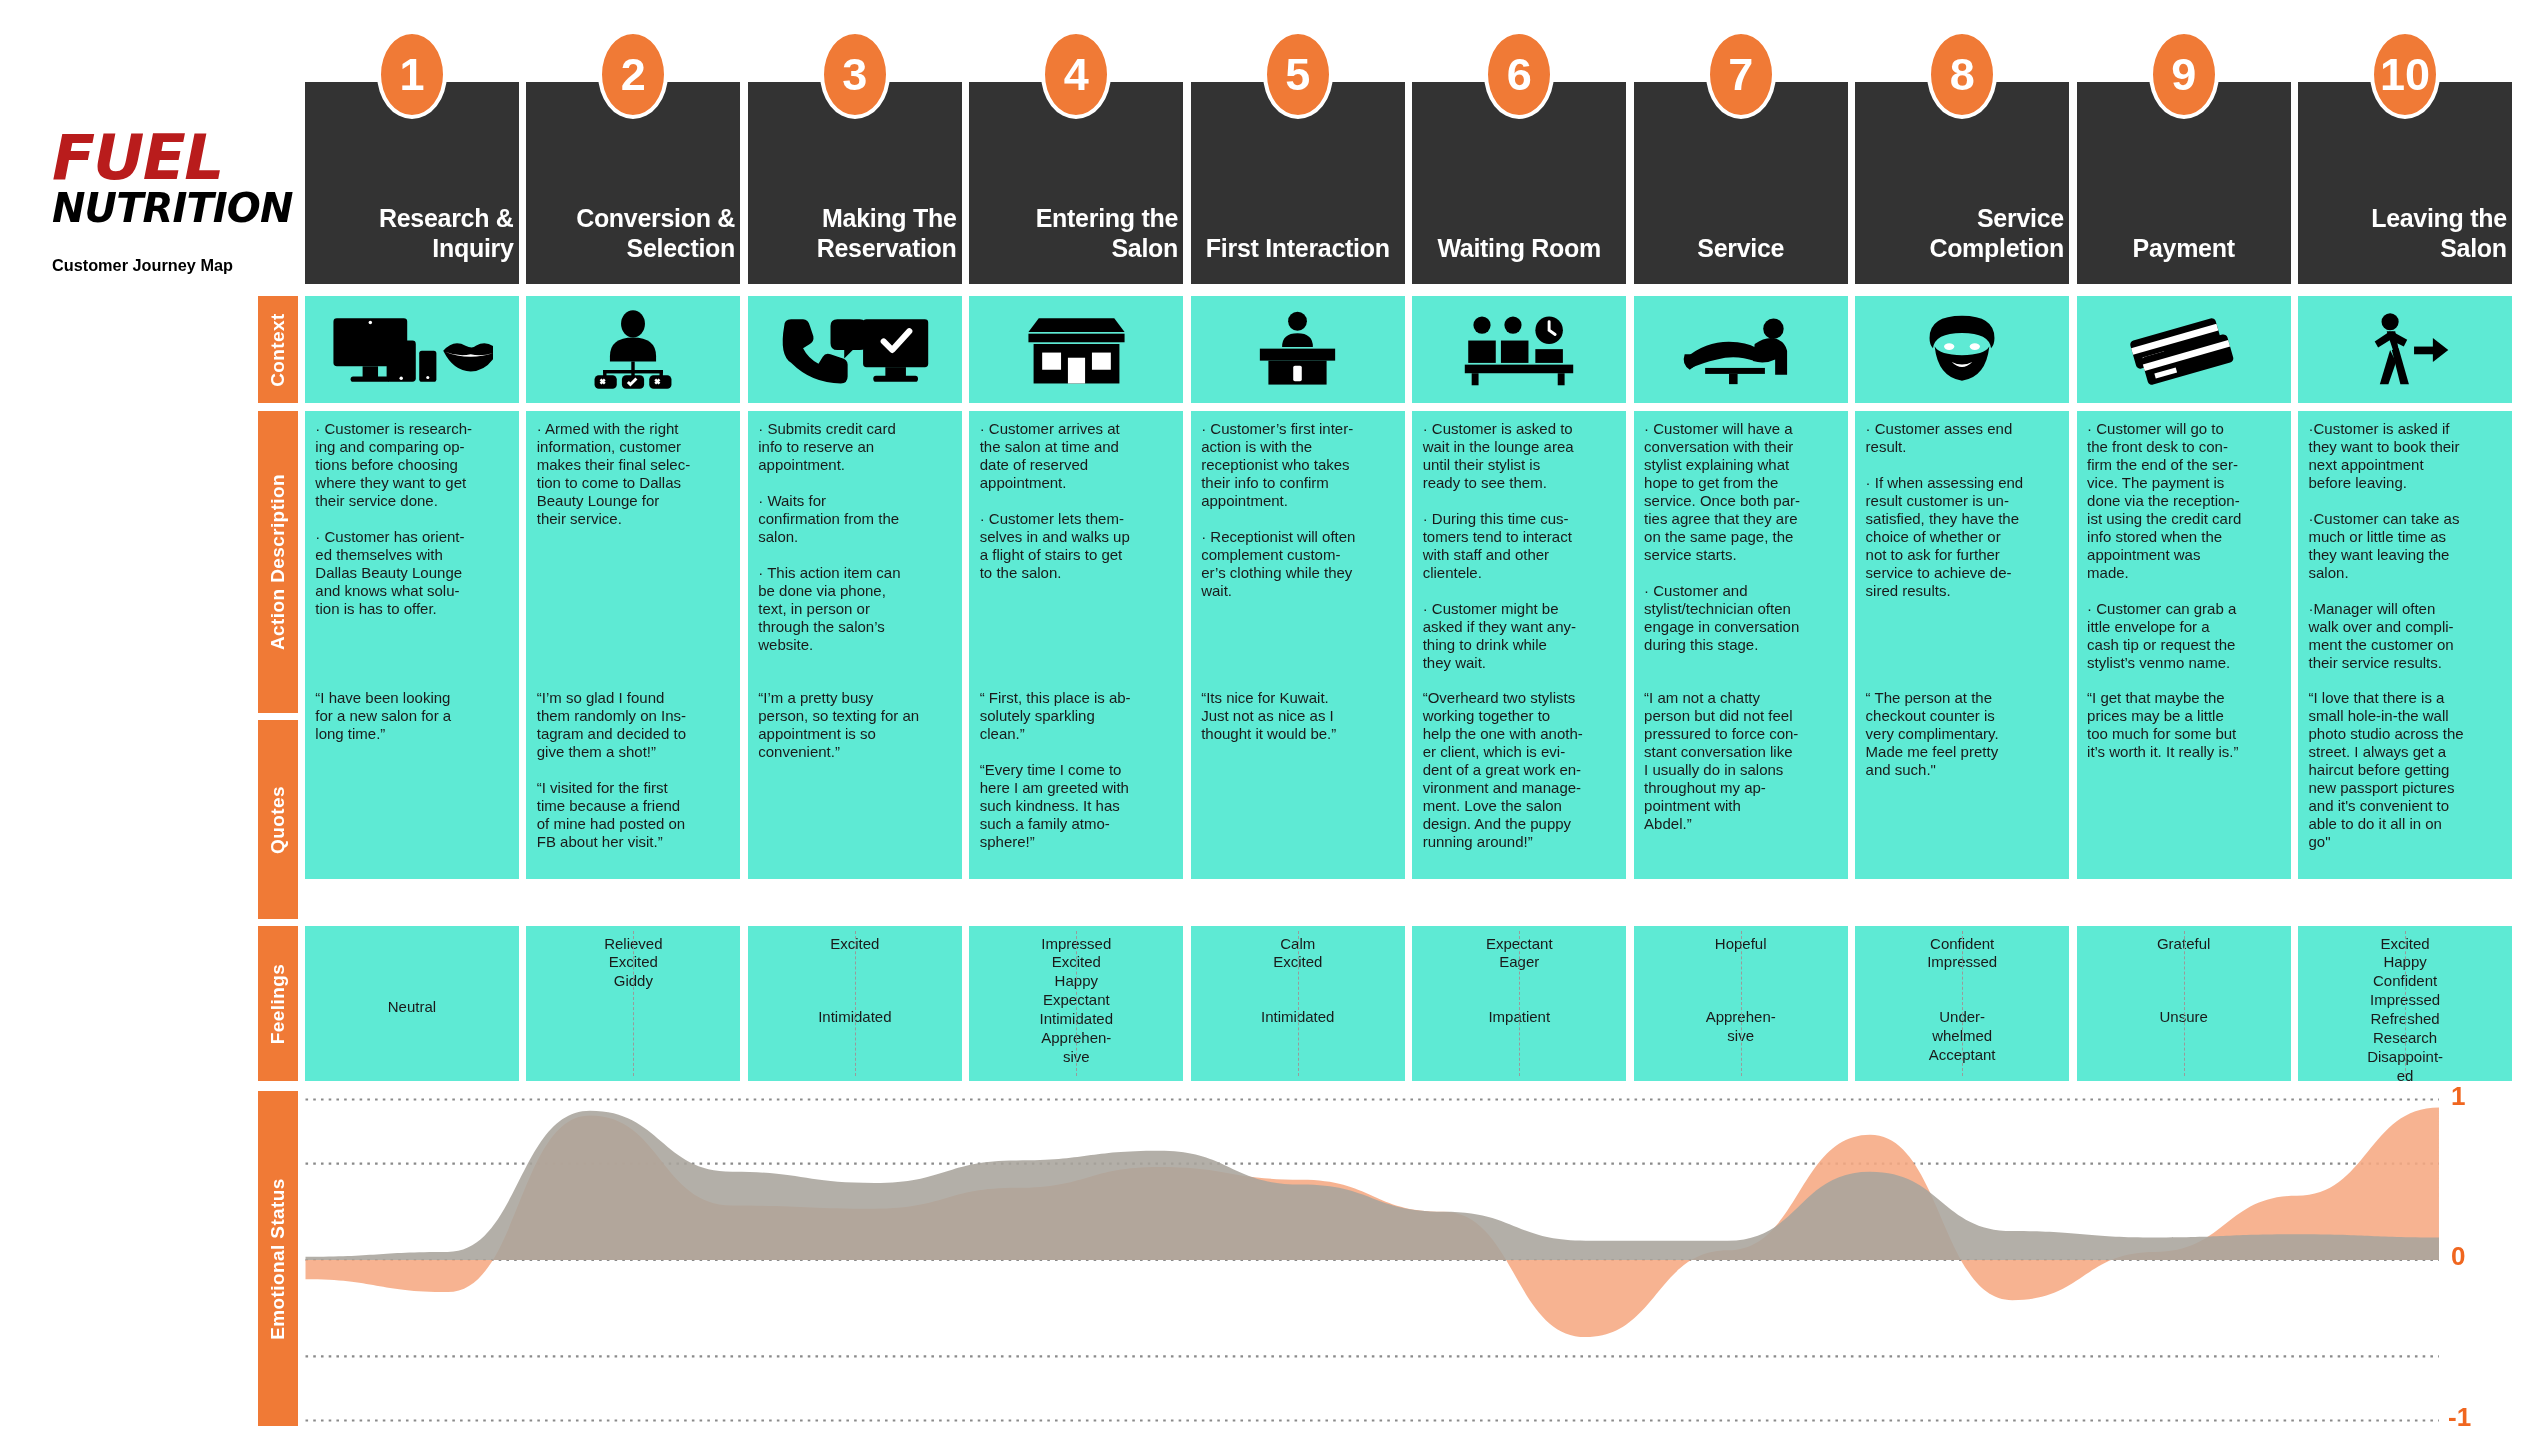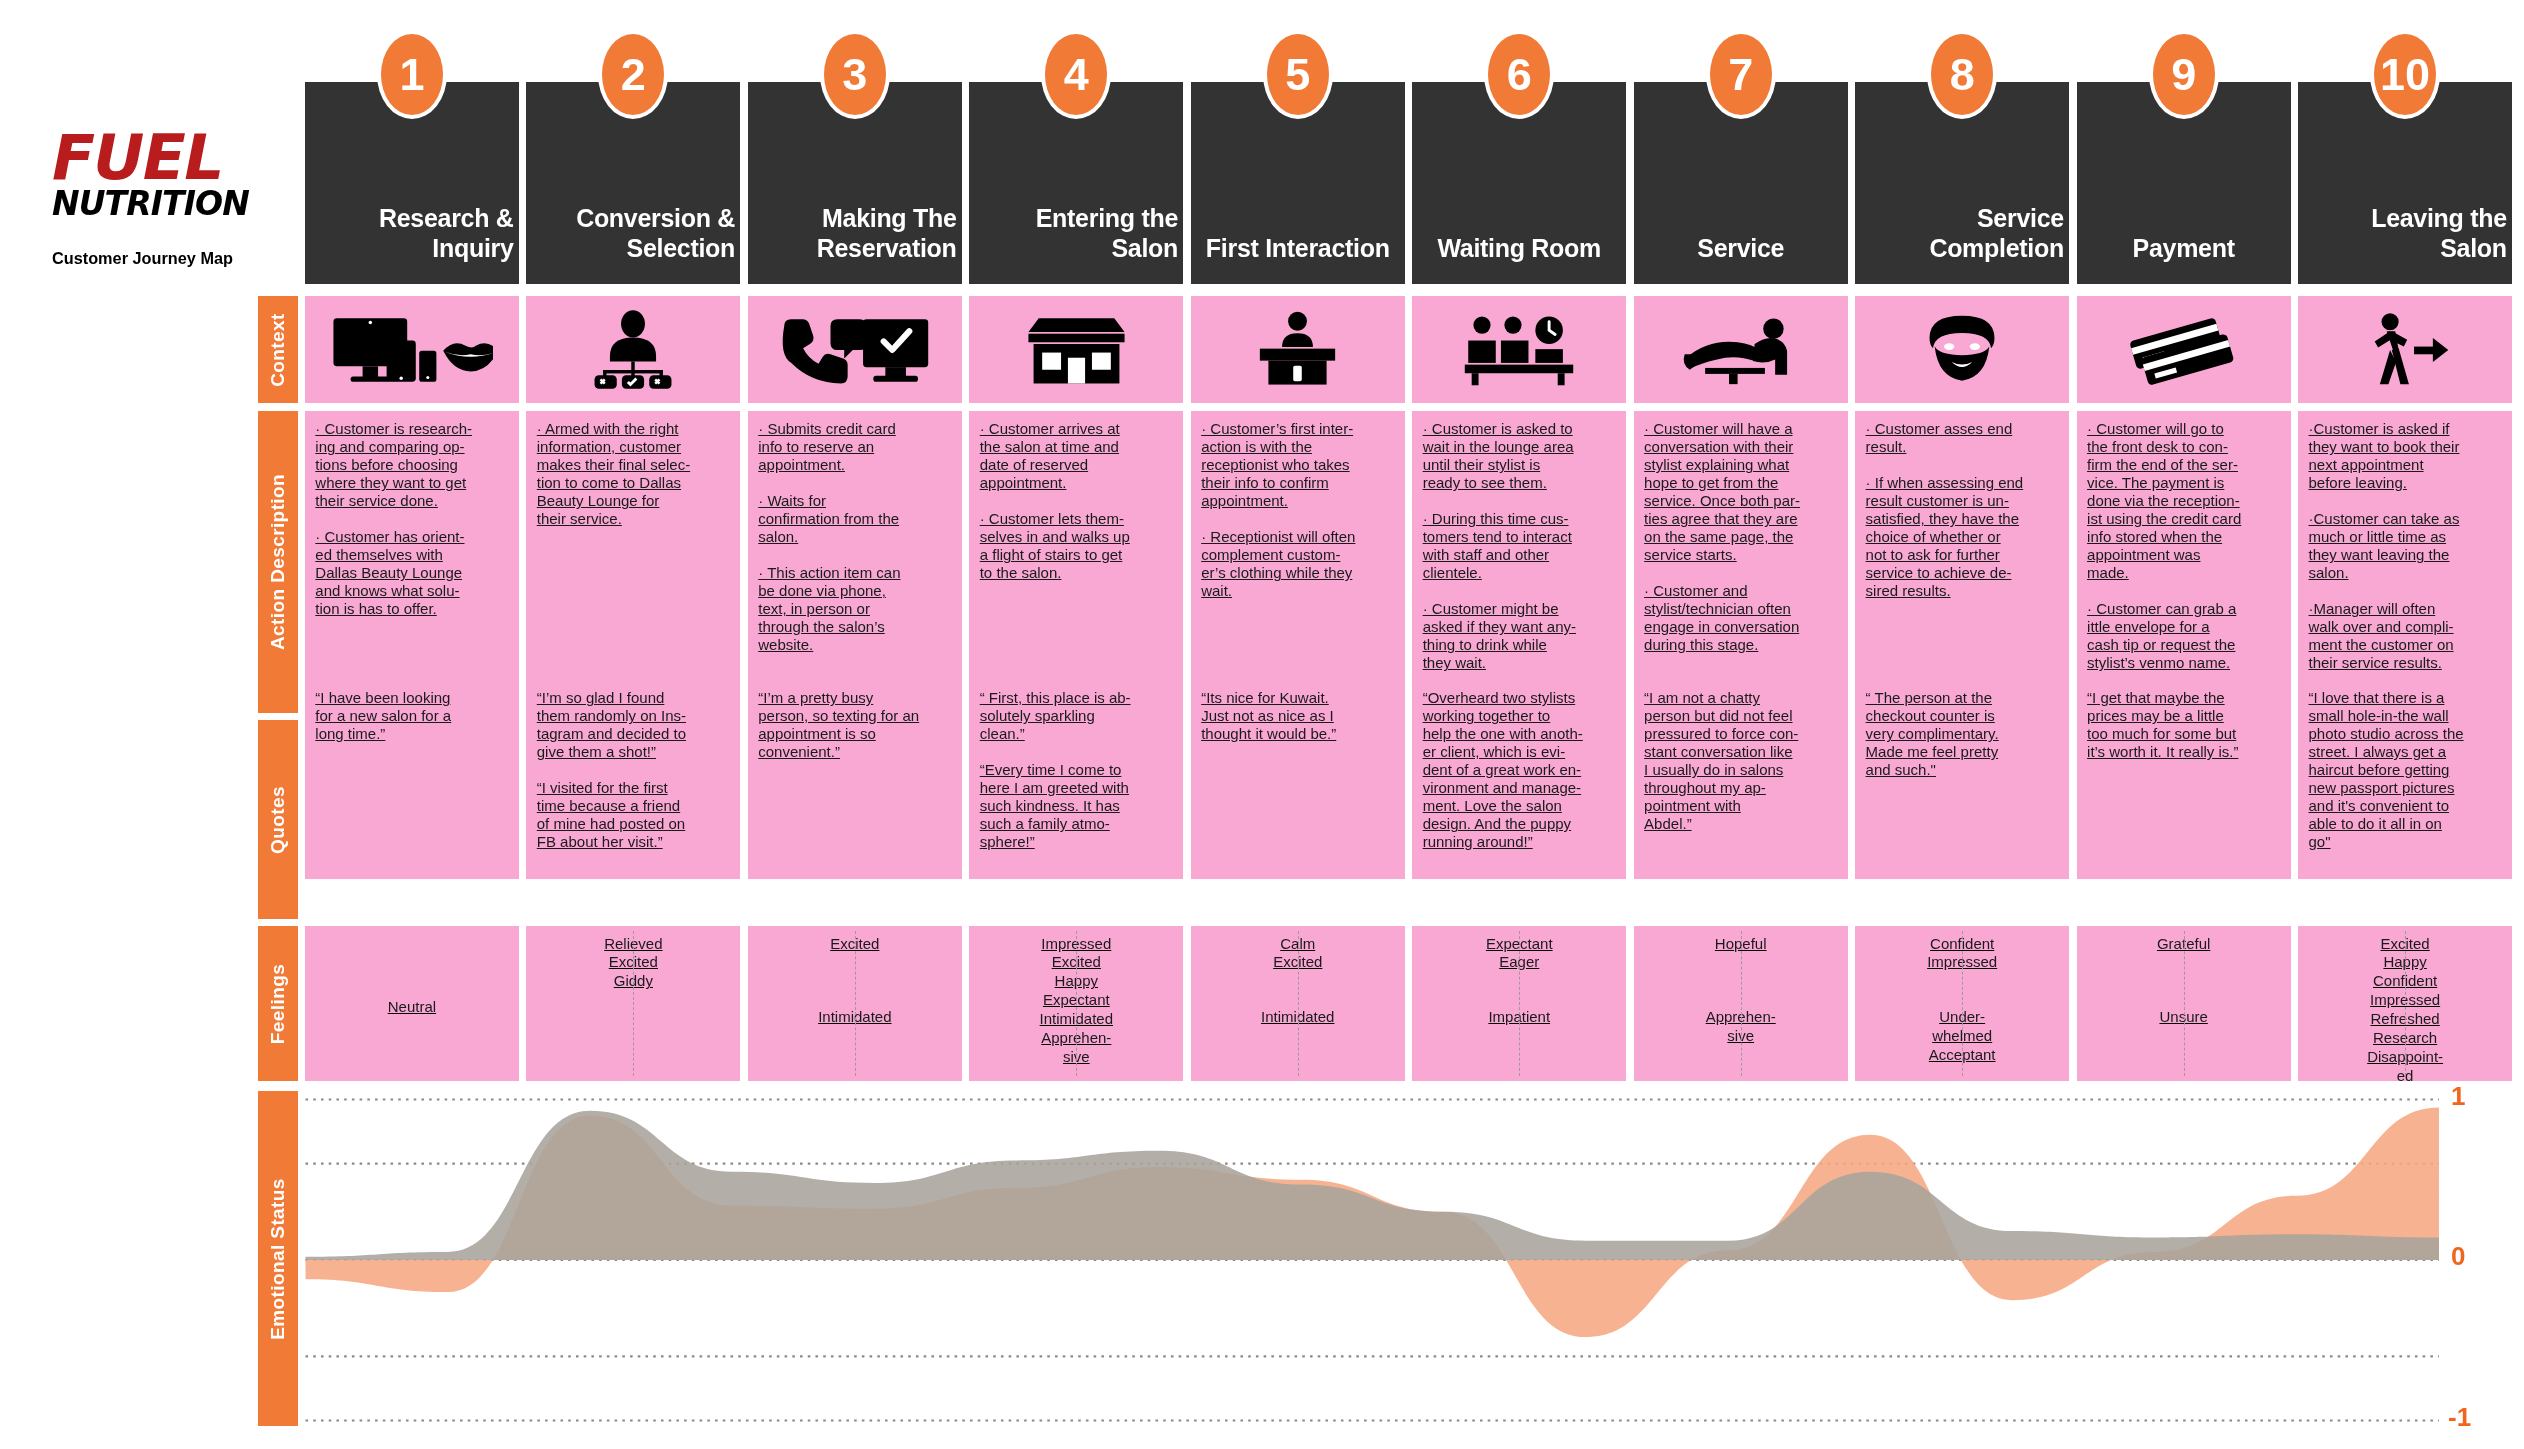--- a/index.html
+++ b/index.html
@@ -17,21 +17,21 @@
   }
   .brand-fuel {
     font-family:"DejaVu Sans", sans-serif;
     font-weight:bold; font-style:italic;
     font-size:63px; letter-spacing:-1.7px; color:#b91c1c;
     line-height:0.92;
   }
   .brand-nutrition {
     font-family:"DejaVu Sans", sans-serif;
     font-weight:bold; font-style:italic;
-    font-size:33px; letter-spacing:-0.9px; color:#000;
+    font-size:40px; letter-spacing:-0.9px; color:#000;
     line-height:1.05;
   }
   .brand-sub {
     margin-top:27px;
     font-family:"Liberation Sans", sans-serif;
     font-weight:bold; font-size:16.3px; color:#000;
   }
 
   
   .grid { position:absolute; left:305px; top:0; width:2207px; height:1450px; }
@@ -60,21 +60,21 @@
     font-weight:bold; font-size:45px; line-height:1;
   }
 
   
   .ctx-row  { top:296px;  height:107px; }
   .act-row  { top:411px;  height:302px; }
   .quo-row  { top:680px;  height:199px; }
   .fee-row  { top:926px; height:155px; }
 
   .cell {
-    flex:1 1 0; background:#f9a8d4; overflow:hidden;text-decoration:underline;
+    flex:1 1 0; background:#5eead4; overflow:hidden;
   }
   .cell.ctx {
     display:flex; align-items:center; justify-content:center;
   }
   .cell.txt {
     padding:9.4px 10.3px 6.9px 10.3px;
     font-family:"Liberation Sans", sans-serif;
     font-size:15px; line-height:1.2; color:#1a1a1a;
     white-space:pre-line;
   }

